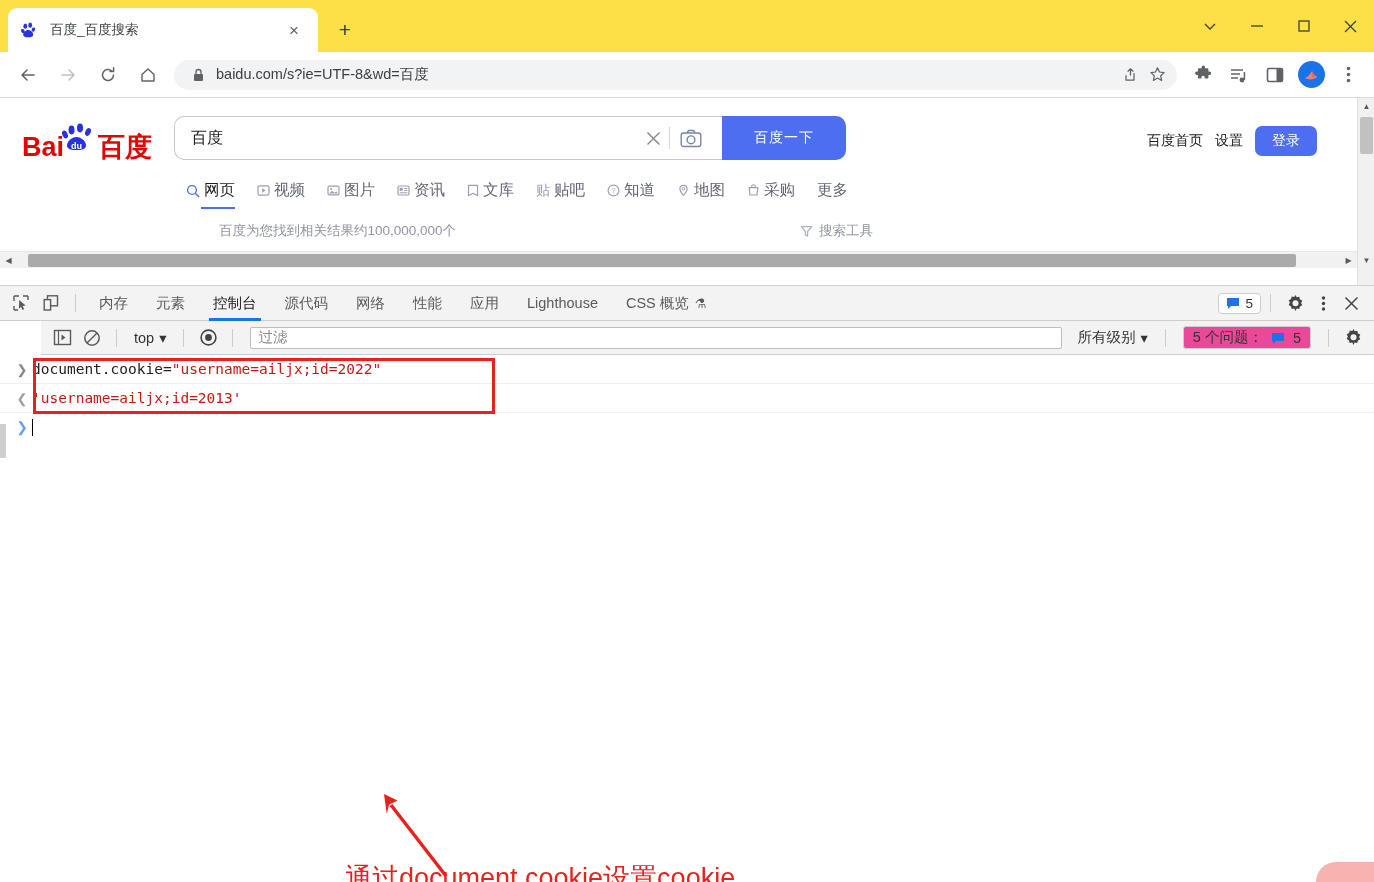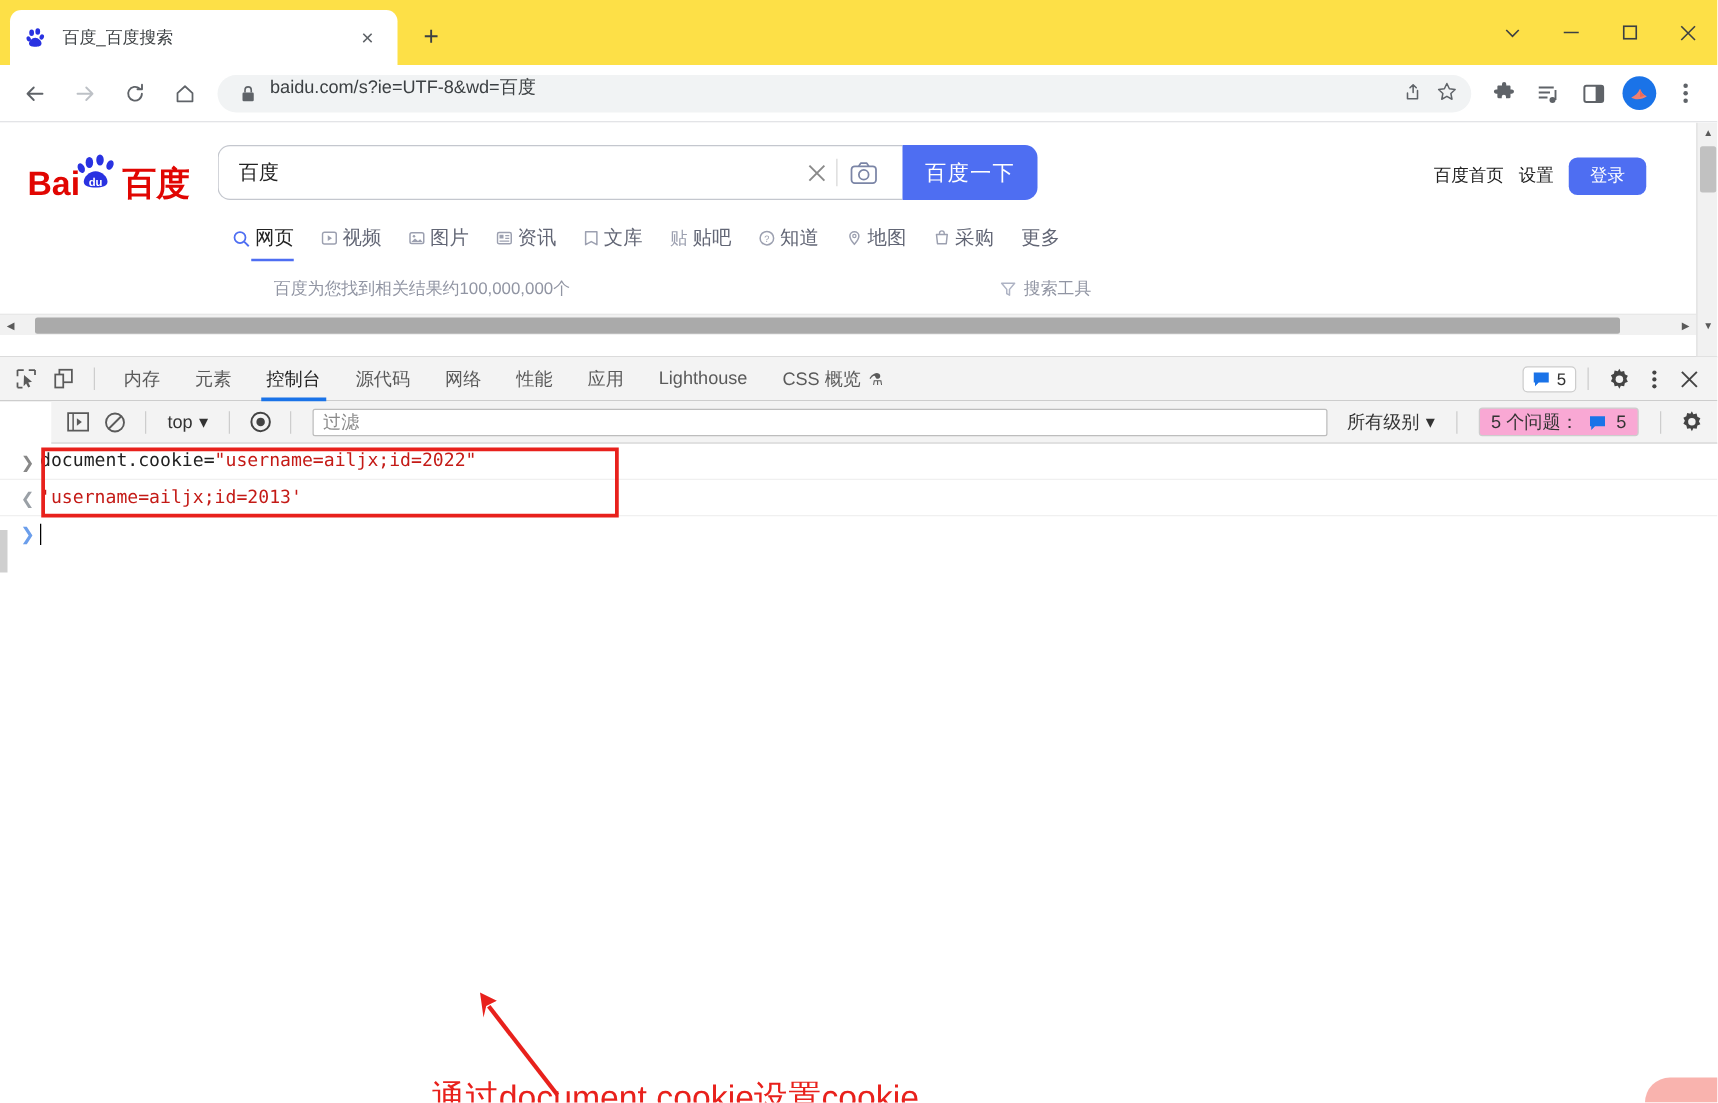--- a/index.html
+++ b/index.html
@@ -59,21 +59,21 @@
     border-bottom: 1px solid #dadce0;
   }
   .nav-btn {
     width: 32px; height: 32px; margin: 0 4px;
     display: flex; align-items: center; justify-content: center;
     border-radius: 50%; cursor: pointer; color: #5f6368;
   }
   .nav-btn.dim { color: #bdc1c6; }
   .omnibox {
     flex: 1; height: 30px; background: #f1f3f4; border-radius: 16px;
-    display: flex; margin: 0 8px 0 6px;
+    display: flex; align-items: center; margin: 0 8px 0 6px;
     padding: 0 6px 0 14px;
   }
   .omni-lock { width: 20px; display: flex; align-items: center; justify-content: center; }
   .omni-url {
     flex: 1; font-size: 14.5px; color: #3c4043; margin-left: 8px;
     white-space: nowrap; overflow: hidden;
   }
   .omni-icon {
     width: 28px; height: 28px; display: flex; align-items: center;
     justify-content: center; color: #5f6368; cursor: pointer;
@@ -113,23 +113,23 @@
   .bd-clear {
     width: 32px; display: flex; align-items: center; justify-content: center;
     color: #888; font-size: 20px; cursor: pointer;
   }
   .bd-divider { width: 1px; height: 22px; background: #d8d8d8; align-self: center; }
   .bd-cam {
     width: 42px; display: flex; align-items: center; justify-content: center;
     cursor: pointer;
   }
   .bd-btn {
-    width: 108px; height: 44px; background: #4e6ef2; color: #fff;
+    width: 124px; height: 44px; background: #4e6ef2; color: #fff;
     border-radius: 0 10px 10px 0; display: flex; align-items: center;
-    justify-content: center; font-size: 17px; cursor: pointer; letter-spacing: 1px;
+    justify-content: center; font-size: 14px; cursor: pointer; letter-spacing: 1px;
   }
   .bd-right {
     position: absolute; right: 40px; top: 28px;
     display: flex; align-items: center; gap: 12px;
   }
   .bd-link { font-size: 14px; color: #222; cursor: pointer; }
   .bd-login {
     background: #4e6ef2; color: #fff; font-size: 14px;
     padding: 6px 17px; border-radius: 7px; cursor: pointer;
   }
@@ -239,21 +239,21 @@
     margin: 0 8px; display: flex; align-items: center; padding: 0 7px;
     font-size: 14.5px; color: #8a8a8a; border-radius: 2px;
   }
   .cb-level {
     font-size: 14.5px; color: #333; display: flex; align-items: center;
     gap: 5px; padding: 0 8px; cursor: pointer; white-space: nowrap;
   }
   .cb-issues {
     display: flex; align-items: center; gap: 8px; font-size: 14.5px;
     color: #333; border: 1px solid #cdcdcd; border-radius: 3px;
-    padding: 1px 9px; margin: 0 8px; cursor: pointer; background: #f9a8d4;
+    padding: 1px 9px; margin: 0 8px; cursor: pointer; background: #ec4899;
     white-space: nowrap;
   }
 
   
   .console-body { position: relative; height: 527px; background: #fff; }
   .c-row {
     display: flex; align-items: flex-start; height: 29px;
     border-bottom: 1px solid #f0f0f0; padding-left: 12px;
   }
   .c-row.noline { border-bottom: none; }

